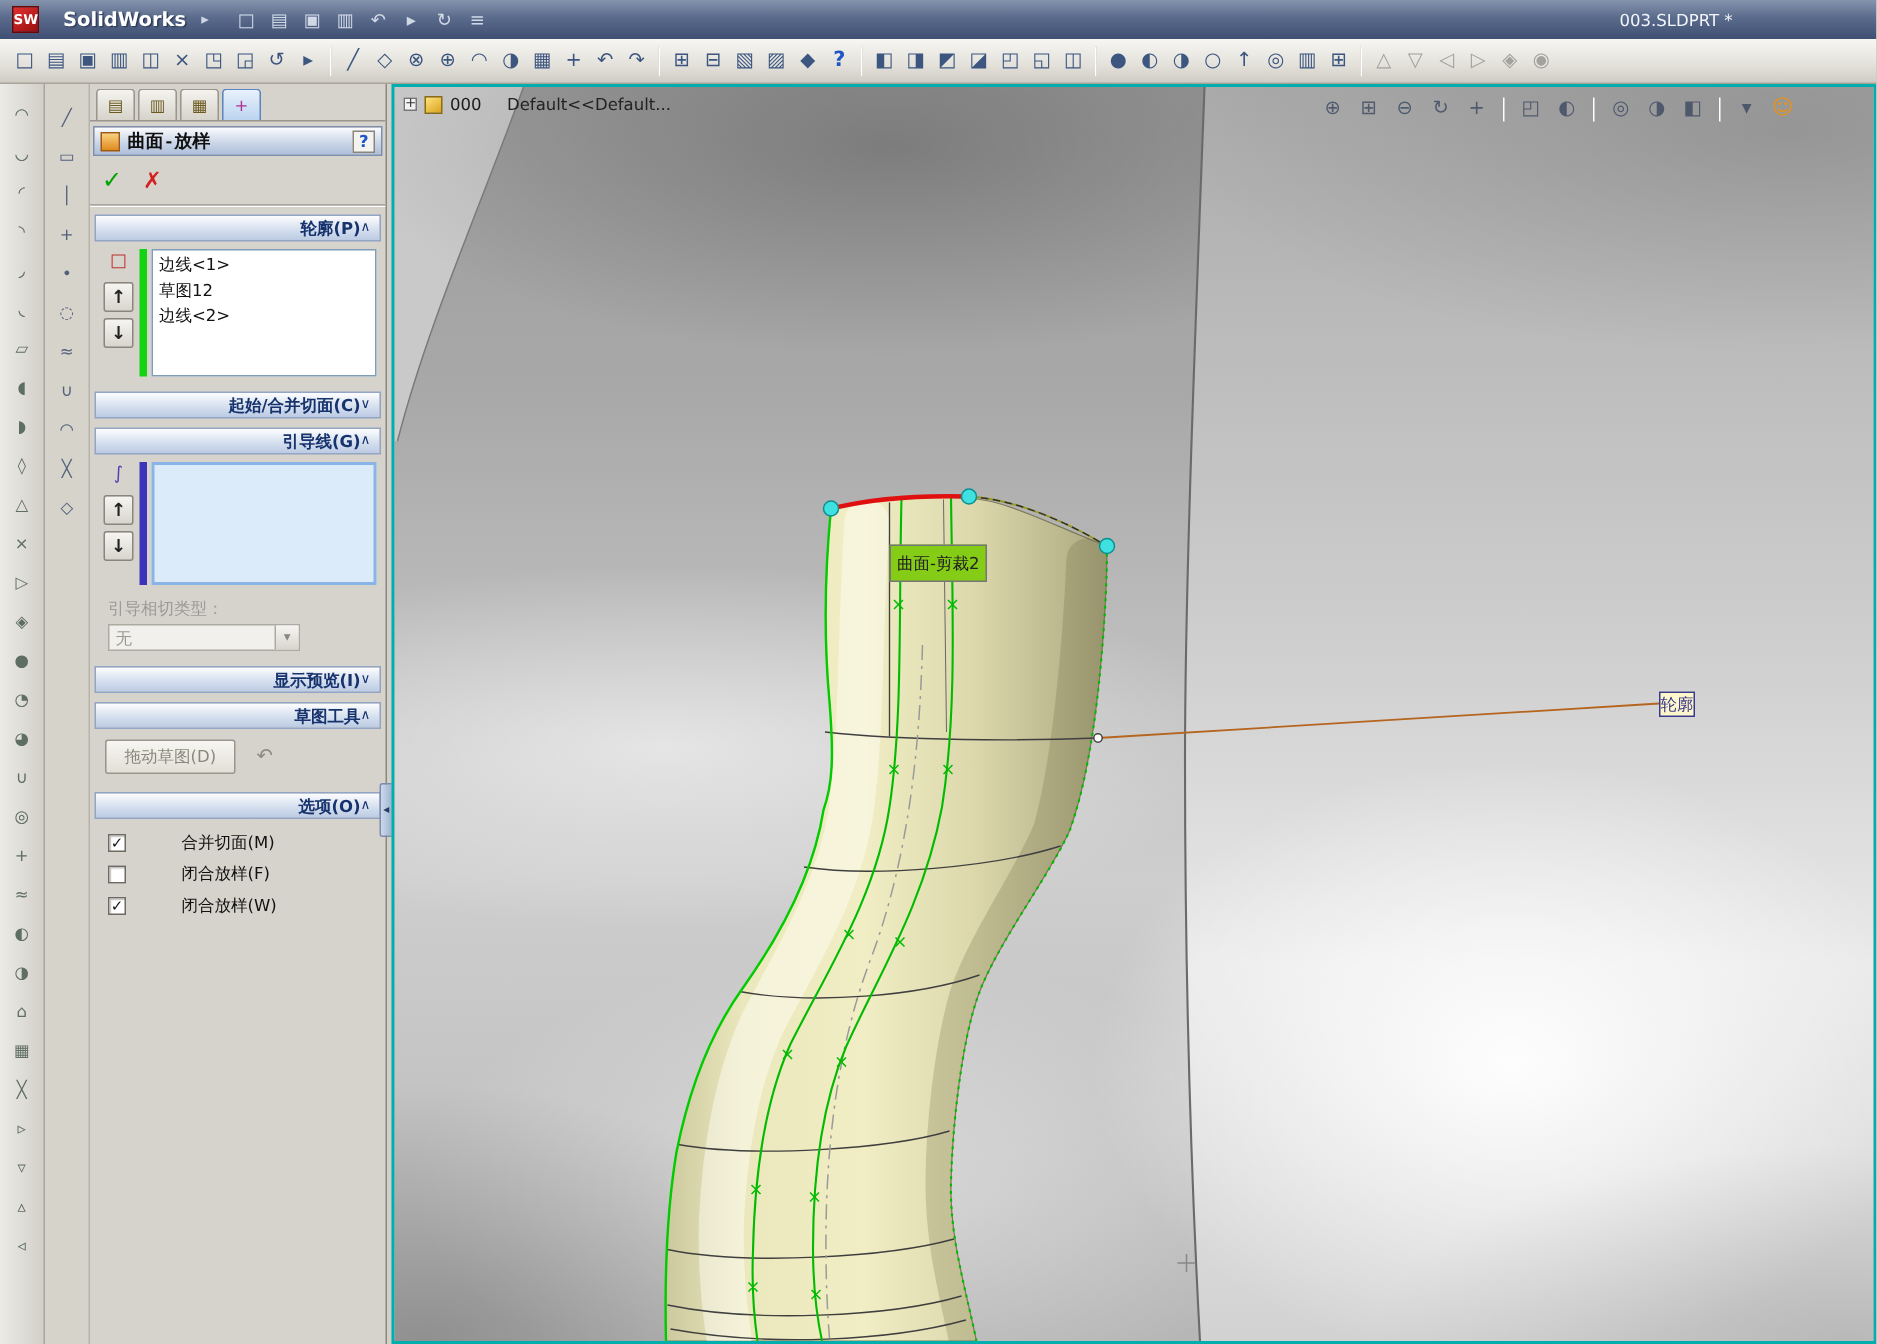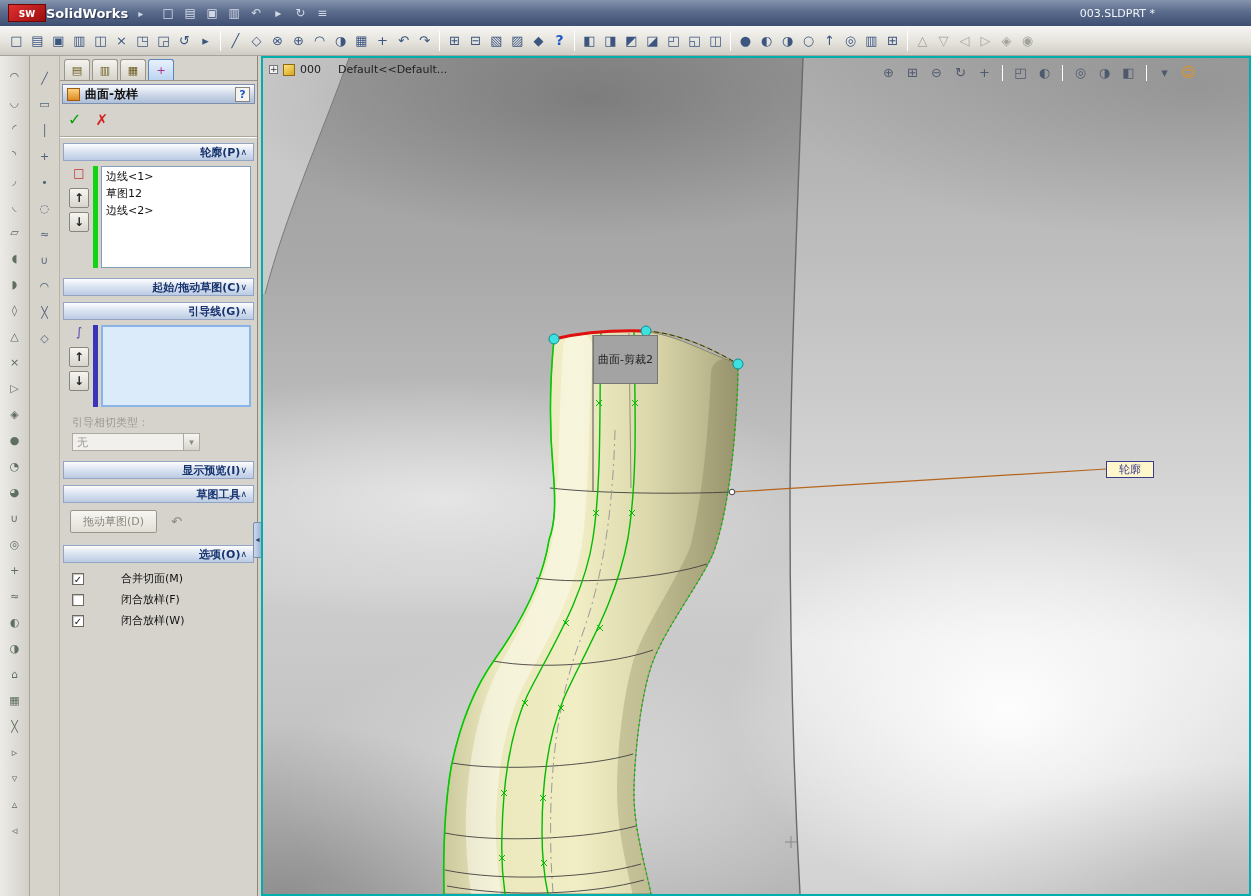--- a/index.html
+++ b/index.html
@@ -3,23 +3,23 @@
 <meta charset="utf-8">
 <style>
   * { margin:0; padding:0; box-sizing:border-box; }
   body { font-family:"DejaVu Sans", sans-serif; background:#d4d0c8; }
   .app { position:relative; width:1251px; height:896px; overflow:hidden; background:#d4d0c8; }
 
   
   .titlebar { position:absolute; left:0; top:0; width:1251px; height:26px;
     background:linear-gradient(180deg,#8594ad 0%,#5a6b8c 45%,#3e4f73 100%);
     display:flex; align-items:center; padding:0 8px; color:#fff; }
-  .sw-logo { width:38px; height:18px; background:linear-gradient(145deg,#e03030,#9c0d0d);
+  .sw-logo { width:18px; height:18px; background:linear-gradient(145deg,#e03030,#9c0d0d);
     color:#fff; font-size:9px; font-weight:bold; text-align:center; line-height:18px;
-    border:1px solid #6e0606; margin-right:0; }
+    border:1px solid #6e0606; margin-right:16px; }
   .app-name { font-size:13px; font-weight:bold; color:#fff; text-shadow:1px 1px 1px #2a3550; margin-right:10px; }
   .tb-collapse { color:#cdd6e4; font-size:10px; margin-right:14px; }
   .titlebar .ticon { width:22px; height:20px; line-height:20px; text-align:center;
     color:rgba(230,236,246,.85); font-size:12px; }
   .doc-title { margin-left:auto; margin-right:88px; font-size:11px; color:#f2f5fa; }
 
   
   .main-toolbar { position:absolute; left:0; top:26px; width:1251px; height:30px;
     background:linear-gradient(180deg,#f7f6f3 0%,#e3e1da 60%,#cfccc4 100%);
     border-bottom:1px solid #a8a49c; display:flex; align-items:center; padding:0 6px; }
@@ -48,21 +48,21 @@
     border-bottom:1px solid #9a968e; }
   .pm-tabs .ticon { width:26px; height:21px; line-height:21px; text-align:center; font-size:11px;
     color:#6b5a20; background:linear-gradient(180deg,#f4f3ef,#d6d3ca);
     border:1px solid #9a968e; border-bottom:none; border-radius:3px 3px 0 0; }
   .pm-tabs .ticon.active { background:linear-gradient(180deg,#e8f1fc,#bcd4f0); border-color:#5a86c0; color:#b03090; }
   .pm-header { margin:3px 2px 0 2px; height:20px; display:flex; align-items:center; gap:5px;
     background:linear-gradient(180deg,#fbfcfe 0%,#ccd7e8 55%,#aebfd9 100%);
     border:1px solid #7e8eae; padding:0 4px; }
   .loft-icon { width:13px; height:13px; background:linear-gradient(180deg,#fbd280,#e08a20);
     border:1px solid #a05a10; }
-  .pm-title { font-weight:bold; font-size:12px; color:#111; flex:1; }
+  .pm-title { font-weight:bold; font-size:12px; color:#111; flex:1;font-family:Liberation Mono, monospace; }
   .pm-help { width:15px; height:15px; line-height:13px; text-align:center; background:#f4f3ef;
     border:1px solid #8a867e; color:#1f56c8; font-weight:bold; font-size:11px; }
   .pm-okrow { display:flex; align-items:center; gap:14px; padding:6px 8px 7px 8px;
     border-bottom:1px solid #aaa69e; box-shadow:0 1px 0 #ffffff; }
   .ok-icon { color:#00a400; font-size:16px; font-weight:bold; }
   .cancel-icon { color:#d42020; font-size:15px; font-weight:bold; }
 
   .sec-hdr { margin:6px 3px 0 3px; height:18px; display:flex; align-items:center; justify-content:flex-end;
     background:linear-gradient(180deg,#fdfdfe 0%,#d6e0ef 55%,#bccbe3 100%);
     border:1px solid #93a5c4; padding:0 6px; color:#17336e; font-weight:bold; }
@@ -73,21 +73,21 @@
   .sel-btncol { display:flex; flex-direction:column; align-items:center; width:22px; }
   .sel-icon { font-size:12px; margin-bottom:4px; }
   .profile-glyph { color:#c03030; }
   .guide-glyph { color:#5040b0; }
   .arrow-btn { width:20px; height:20px; margin-top:4px; line-height:18px; text-align:center;
     background:linear-gradient(180deg,#f6f5f2,#d8d5cd); border:1px solid #8a867e;
     border-radius:2px; font-size:12px; color:#222; font-weight:bold; }
   .color-bar { width:5px; }
   .bar-green { background:#12d412; }
   .bar-purple { background:#3c34b8; }
-  .sel-list { flex:1; background:#ffffff; border:1px solid #7f9db9; height:102px; overflow:hidden; padding:1px; }
+  .sel-list { flex:1; background:#ffffff; border:1px solid #7f9db9; height:85px; overflow:hidden; padding:1px; }
   .sel-list .list-item { padding:1px 3px; color:#111; white-space:nowrap; }
   .sel-list.active-list { background:#dcebfa; border:2px solid #8ab4e8; height:82px; }
 
   .tangency-label { color:#9c9a94; margin:8px 2px 3px 4px; }
   .dropdown { display:flex; width:128px; height:18px; margin-left:4px; background:#f1f0ec;
     border:1px solid #adaaa2; }
   .dropdown .dd-value { flex:1; padding:1px 4px; color:#9c9a94; }
   .dropdown .dd-btn { width:16px; background:linear-gradient(180deg,#f6f5f2,#d8d5cd);
     border-left:1px solid #adaaa2; text-align:center; line-height:16px; color:#8a877f; font-size:9px; }
 
@@ -116,24 +116,24 @@
   .expand-box { width:9px; height:9px; border:1px solid #777; background:#f2f2f2; font-size:9px;
     line-height:7px; text-align:center; color:#333; }
   .part-icon { width:12px; height:12px; background:linear-gradient(145deg,#ffe27a,#d9a520);
     border:1px solid #8c6a10; }
   .config-detail { margin-left:12px; color:#222; }
   .hud { position:absolute; right:50px; top:4px; display:flex; align-items:center; gap:3px; }
   .hud .ticon { color:rgba(58,70,96,.78); }
   .hud .ticon.smiley { color:#e8921a; font-size:14px; }
   .hud .tsep { height:16px; }
 
-  .vp-tooltip { position:absolute; left:330px; top:277px; background:#a3a3a3;
-    border:1px solid #767676; padding:16px 4px; font-size:11px; color:#222; white-space:nowrap; }
+  .vp-tooltip { position:absolute; left:330px; top:305px; background:#84cc16;
+    border:1px solid #767676; padding:4px 4px; font-size:11px; color:#222; white-space:nowrap; }
   .vp-callout { position:absolute; left:843px; top:403px; background:#fff7cc;
-    border:1px solid #3a3a8c; padding:0 12px; font-size:11px; color:#3a3a8c; white-space:nowrap; }
+    border:1px solid #3a3a8c; padding:0 0; font-size:11px; color:#3a3a8c; white-space:nowrap; }
 </style>
 </head>
 <body>
 
 <div class="app">
 
   <div class="titlebar">
     <div class="sw-logo">SW</div>
     <div class="app-name">SolidWorks</div>
     <div class="tb-collapse">▸</div>
@@ -284,21 +284,21 @@
         <div class="color-bar bar-green"></div>
         <div class="sel-list">
           <div class="list-item">边线&lt;1&gt;</div>
           <div class="list-item">草图12</div>
           <div class="list-item">边线&lt;2&gt;</div>
         </div>
       </div>
     </div>
 
     <div class="sec-hdr">
-      <span>起始/拖动草图(C)</span>
+      <span>起始/合并切面(C)</span>
       <span class="chev">∨</span>
     </div>
 
     <div class="sec-hdr">
       <span>引导线(G)</span>
       <span class="chev">∧</span>
     </div>
     <div class="sec-body">
       <div class="sel-group">
         <div class="sel-btncol">

